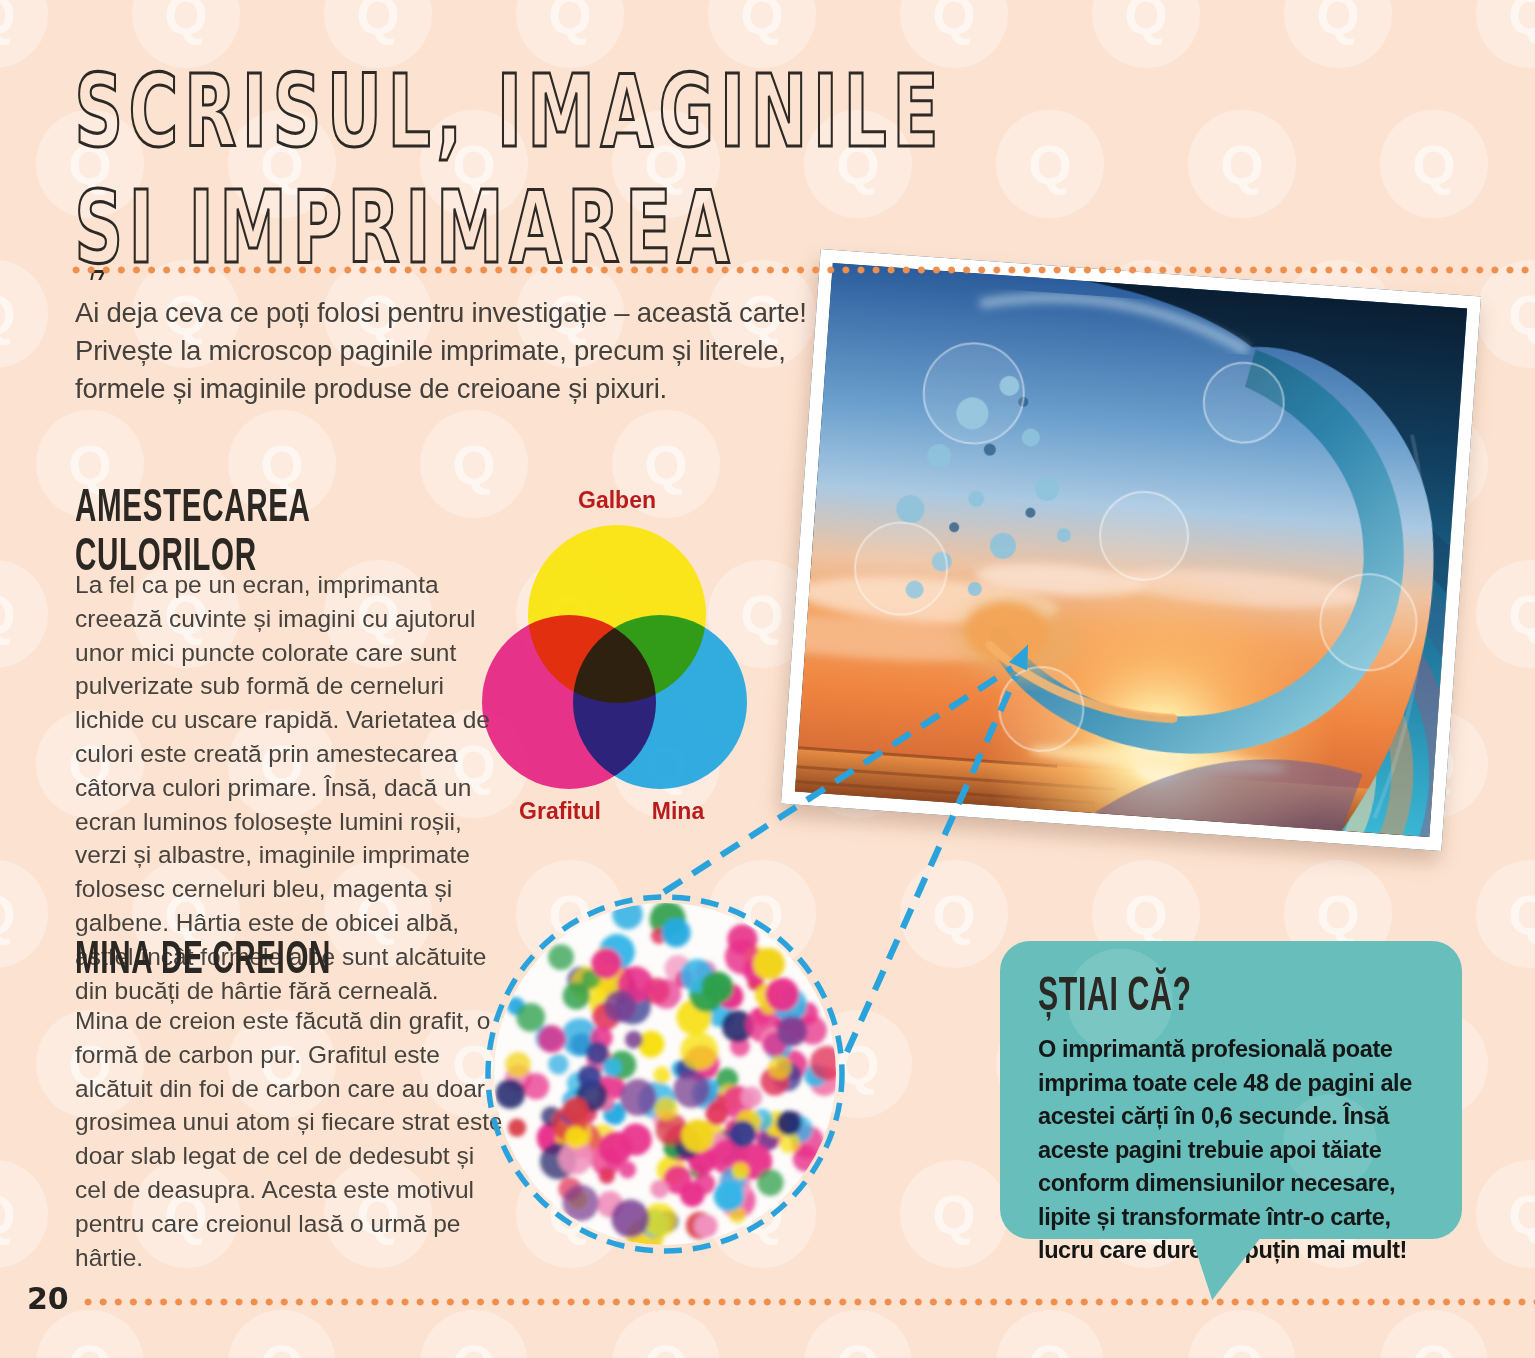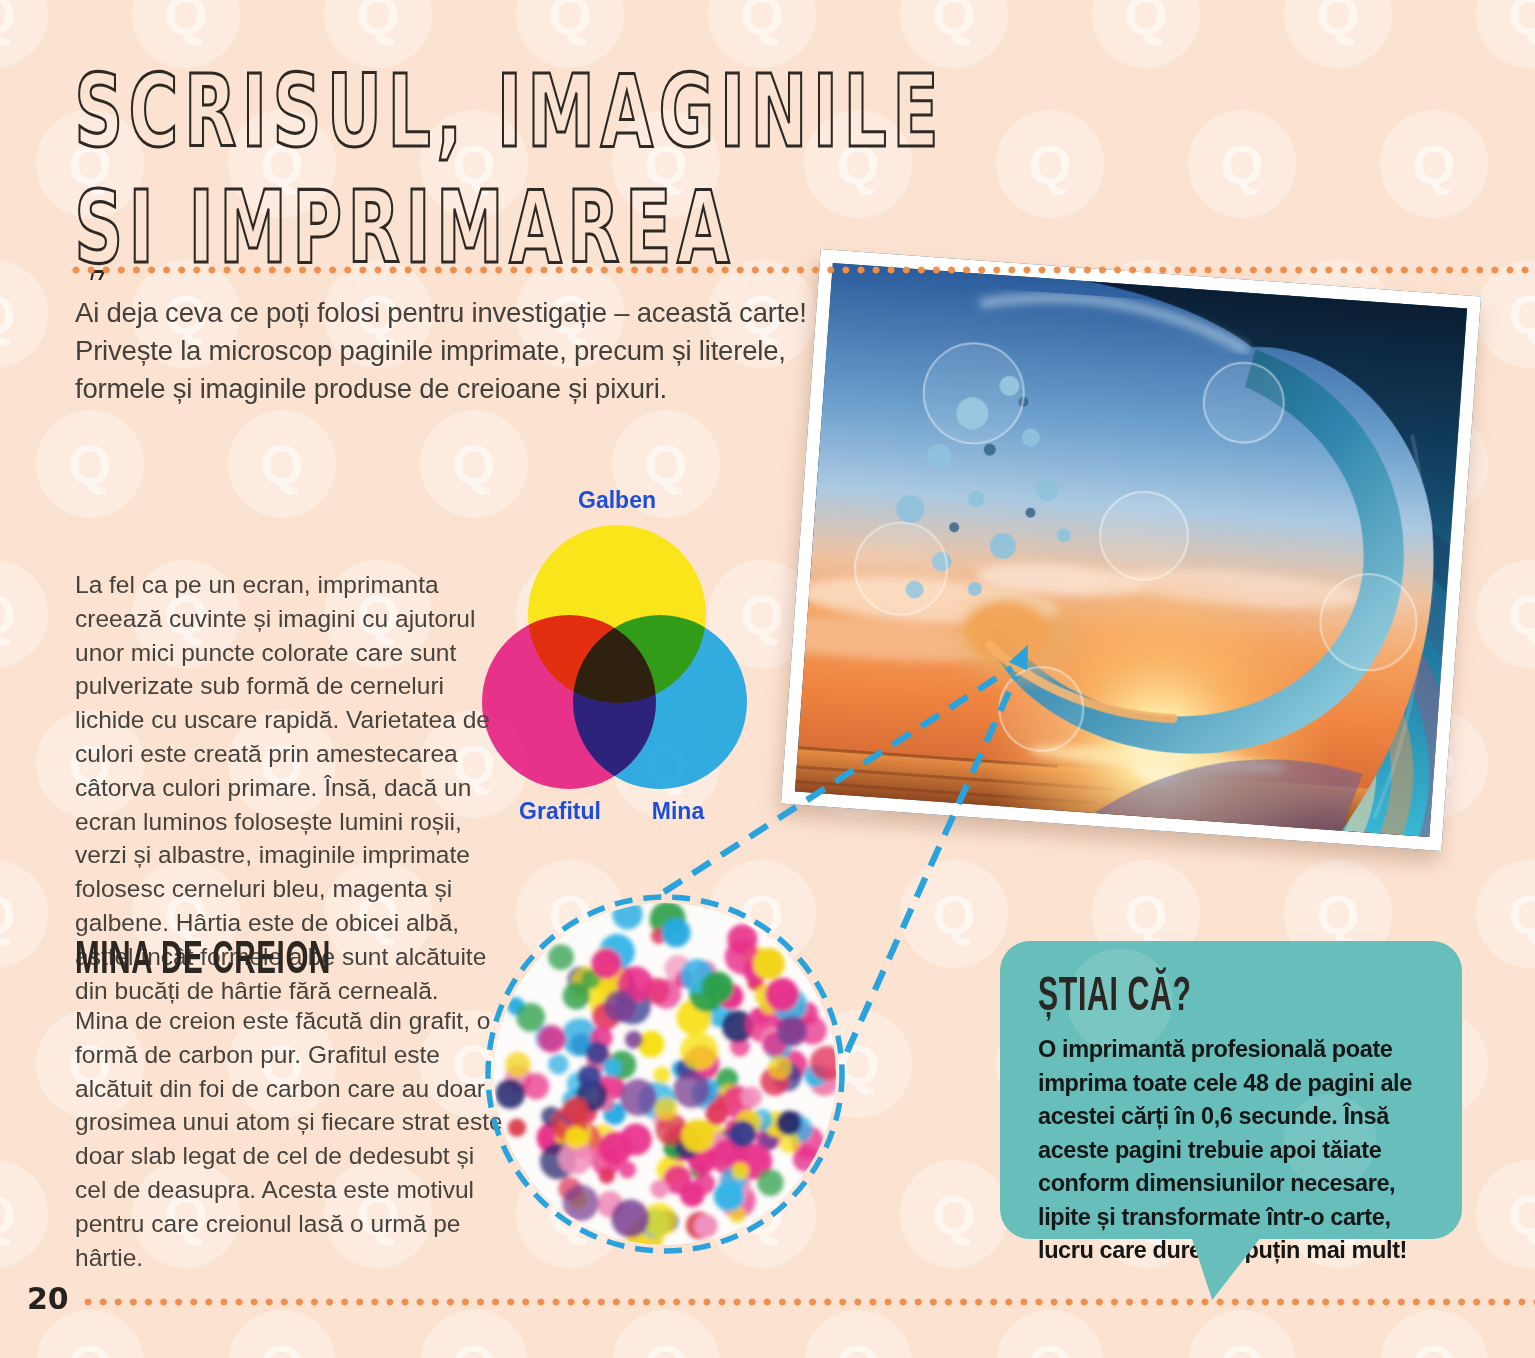--- a/index.html
+++ b/index.html
@@ -32,21 +32,21 @@
       font-size:24.5px;line-height:33.8px;color:#46423d;}
   .col-p.p1{top:568px;}
   .col-p.p2{top:1004px;}
   
   .venn{position:absolute;left:470px;top:485px;width:320px;height:350px;z-index:2;}
   .venn-blend{position:absolute;inset:0;isolation:isolate;}
   .vcirc{position:absolute;border-radius:50%;mix-blend-mode:multiply;opacity:.96;}
   .vcirc.yellow{left:58px;top:40px;width:178px;height:178px;background:#f9e511;}
   .vcirc.magenta{left:12px;top:130px;width:174px;height:174px;background:#e62a86;}
   .vcirc.cyan{left:103px;top:130px;width:174px;height:174px;background:#29a9e0;}
-  .vlabel{position:absolute;z-index:3;font-weight:bold;font-size:23px;color:#1d4ed8;
+  .vlabel{position:absolute;z-index:3;font-weight:bold;font-size:23px;color:#b91c1c;
       width:140px;text-align:center;}
   .vlabel.top{left:77px;top:2px;}
   .vlabel.bl{left:20px;top:313px;}
   .vlabel.br{left:138px;top:313px;}
   
   .photo{position:absolute;left:800px;top:272px;width:636px;height:530px;z-index:2;
       border:13px solid #ffffff;transform:rotate(4.1deg);
       box-shadow:-2px 12px 20px rgba(120,70,40,.28);background:#123f60;}
   .photo svg{display:block;width:100%;height:100%;}
   
@@ -166,20 +166,24 @@
       <text x="12" y="96" font-size="100">SCRISUL, IMAGINILE</text>
       <text x="12" y="212" font-size="100">ȘI IMPRIMAREA</text>
     </g>
   </svg>
 
   <div class="dotline top"></div>
   <div class="dotline bottom"></div>
 
   <div class="intro">Ai deja ceva ce poți folosi pentru investigație – această carte! Privește la microscop paginile imprimate, precum și literele, formele și imaginile produse de creioane și pixuri.</div>
 
+  <div class="sec-head h1">
+    <div class="cond">AMESTECAREA</div>
+    <div class="cond">CULORILOR</div>
+  </div>
   <div class="col-p p1">La fel ca pe un ecran, imprimanta creează cuvinte și imagini cu ajutorul unor mici puncte colorate care sunt pulverizate sub formă de cerneluri lichide cu uscare rapidă. Varietatea de culori este creată prin amestecarea câtorva culori primare. Însă, dacă un ecran luminos folosește lumini roșii, verzi și albastre, imaginile imprimate folosesc cerneluri bleu, magenta și galbene. Hârtia este de obicei albă, astfel încât formele albe sunt alcătuite din bucăți de hârtie fără cerneală.</div>
 
   <div class="sec-head h2">
     <div class="cond">MINA DE CREION</div>
   </div>
   <div class="col-p p2">Mina de creion este făcută din grafit, o formă de carbon pur. Grafitul este alcătuit din foi de carbon care au doar grosimea unui atom și fiecare strat este doar slab legat de cel de dedesubt și cel de deasupra. Acesta este motivul pentru care creionul lasă o urmă pe hârtie.</div>
 
   <div class="venn">
     <span class="vlabel top">Galben</span>
     <div class="venn-blend">

